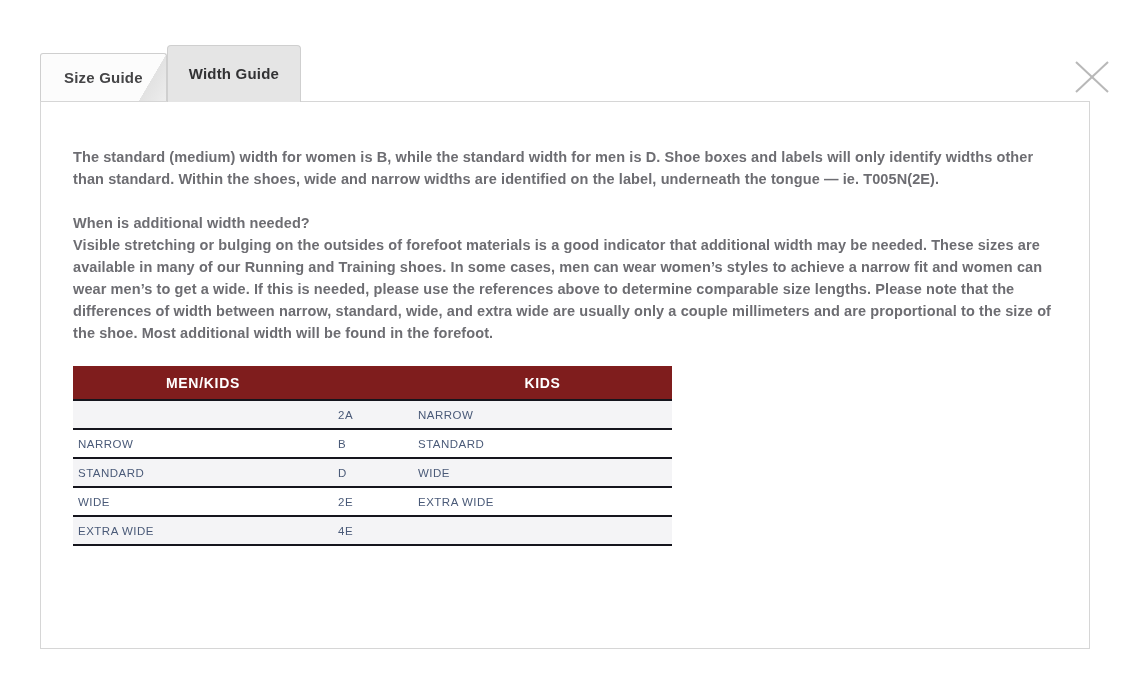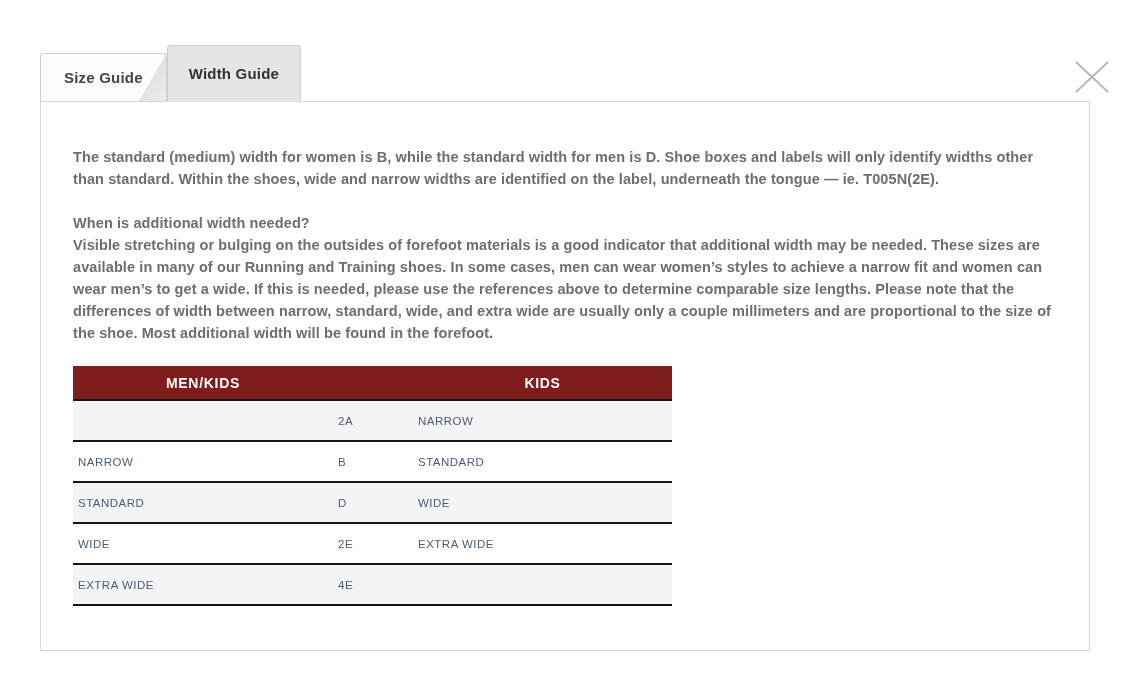--- a/index.html
+++ b/index.html
@@ -75,21 +75,21 @@
   .width-table thead th {
     background: #7f1d1d; color: #ffffff;
     height: 34px; font-size: 14px; font-weight: 700;
     letter-spacing: 0.7px; text-align: center;
   }
   .width-table thead tr { border-bottom: 2px solid #15151d; }
   .width-table tbody tr { border-bottom: 2px solid #15151d; }
   .width-table tbody tr:nth-child(odd) { background: #f4f4f6; }
   .width-table tbody tr:nth-child(even) { background: #ffffff; }
   .width-table tbody td {
-    height: 41px; padding-left: 5px;
+    height: 29px; padding-left: 5px;
     color: #4a5a78; font-size: 11.5px; letter-spacing: 0.5px;
     font-weight: 400; text-align: left; vertical-align: middle;
   }
 </style>
 </head>
 <body>
 
 <div class="page">
 
   <div class="close-btn">

